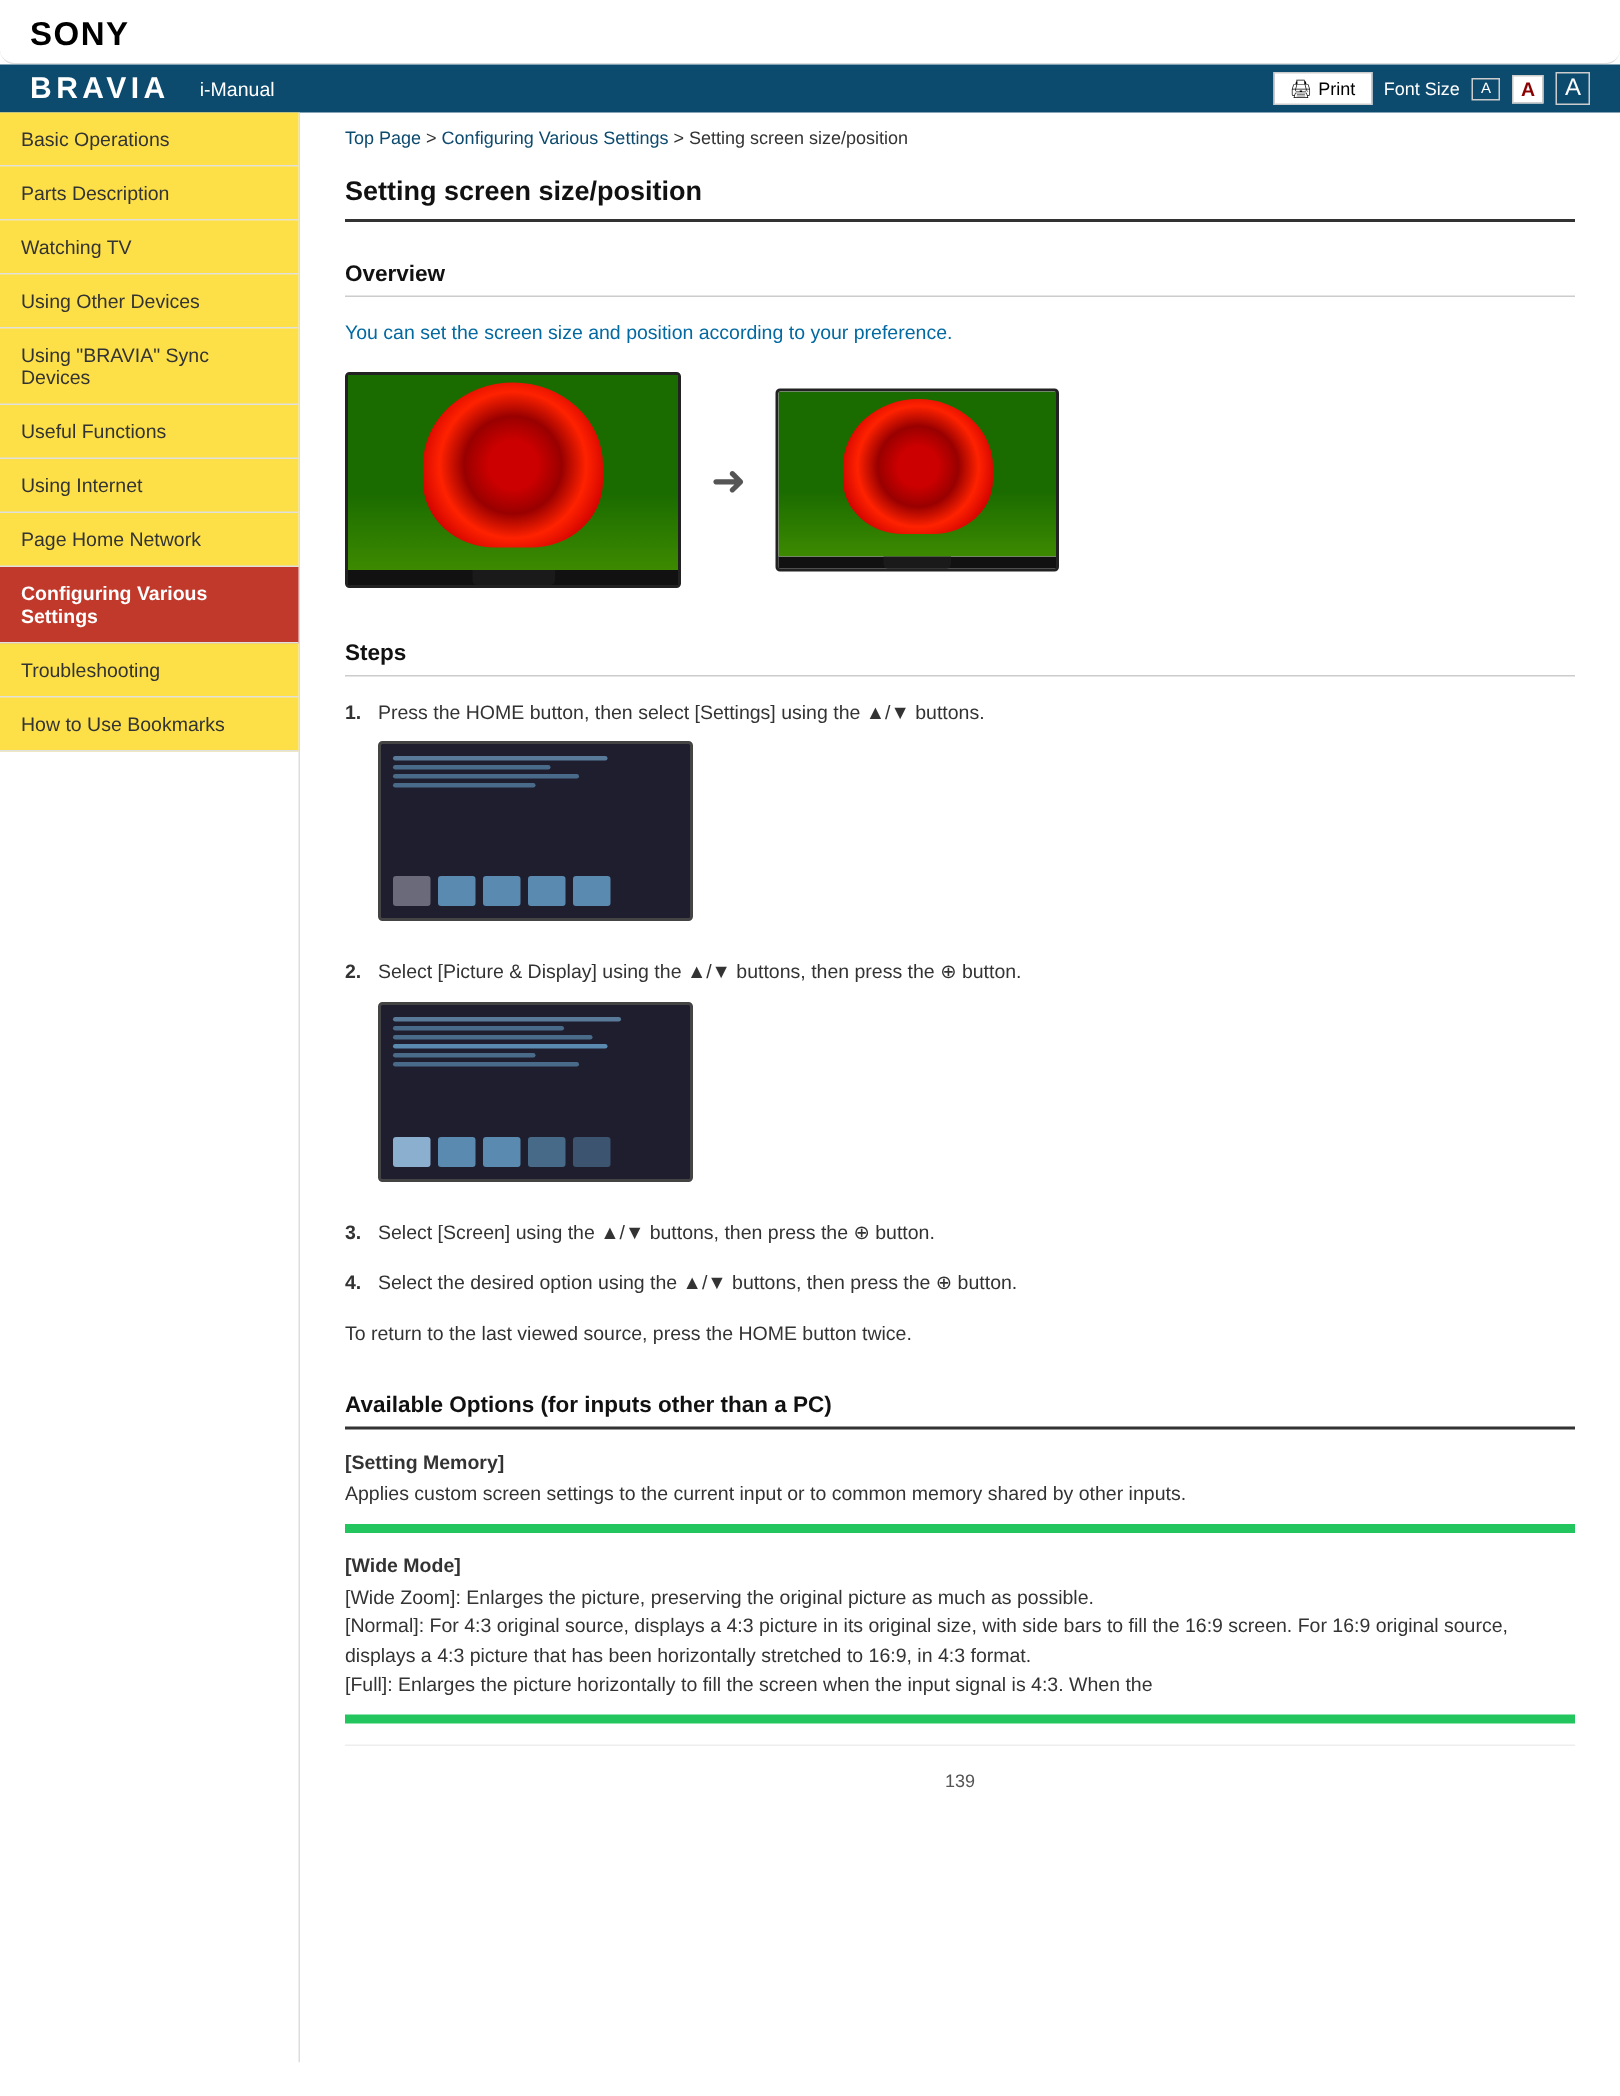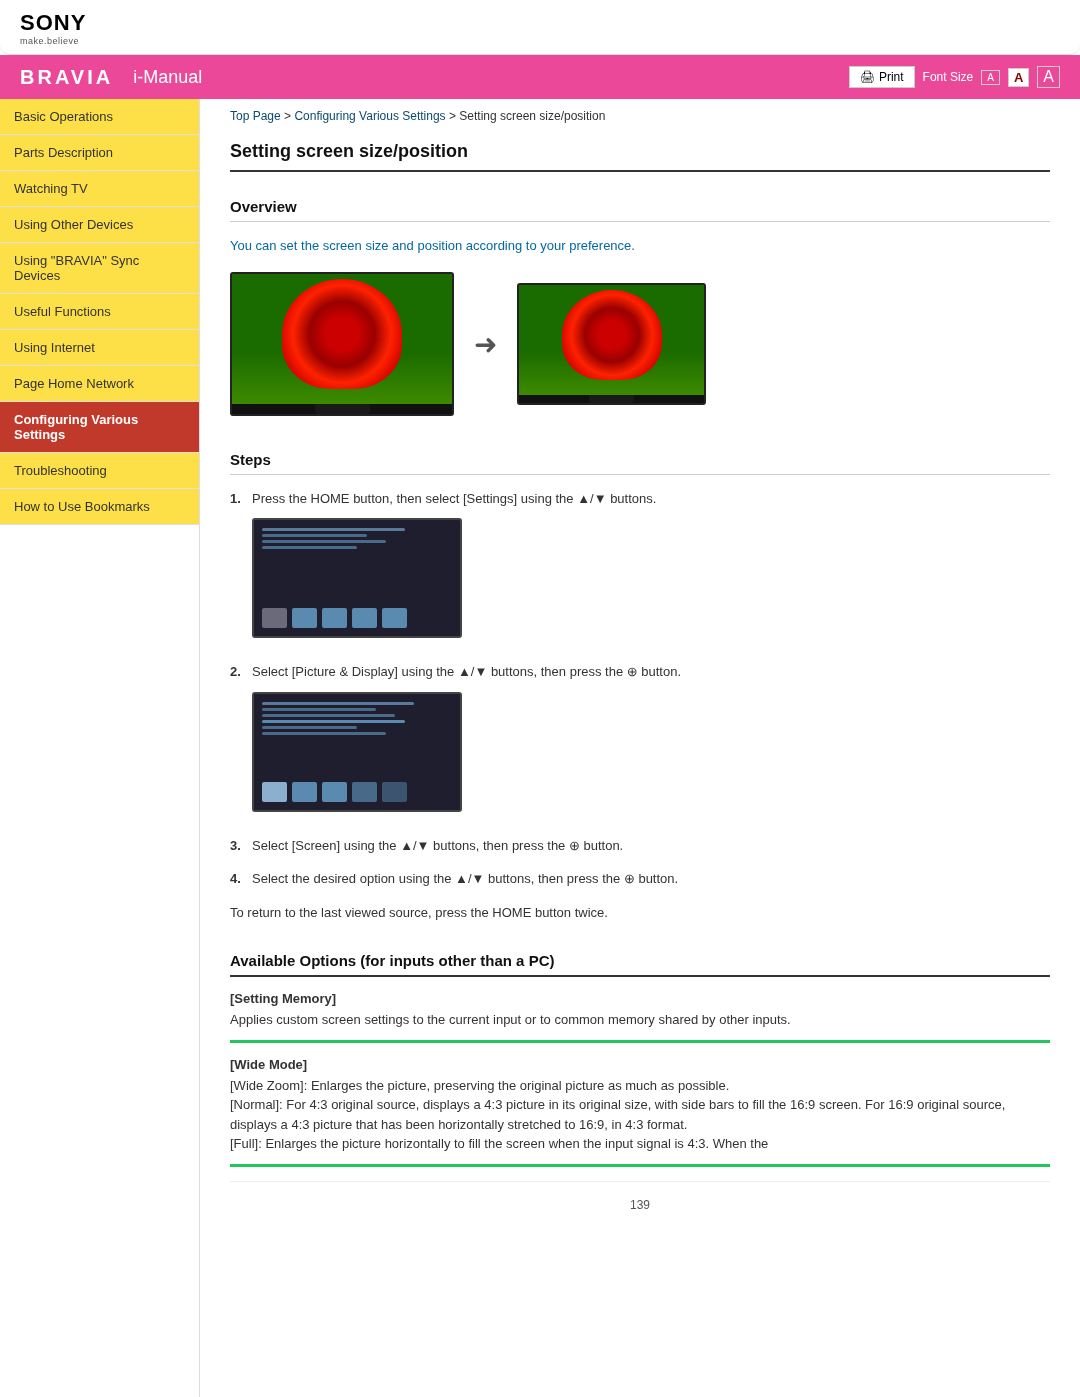--- a/index.html
+++ b/index.html
@@ -4,24 +4,24 @@
   <style>
     * { margin: 0; padding: 0; box-sizing: border-box; }
     body { font-family: Arial, sans-serif; font-size: 13px; color: #333; background: #fff; width: 1080px; }
 
     
     .header { background: #fff; padding: 12px 20px 8px 20px; border-bottom: 1px solid #ddd; border-radius: 10px; }
     .sony-logo { font-size: 22px; font-weight: 900; letter-spacing: 1px; color: #000; line-height: 1; }
     .sony-tagline { font-size: 9px; color: #555; letter-spacing: 0.5px; margin-top: 2px; }
 
     
-    .nav-bar { background: #ec4899; padding: 0 20px; display: flex; align-items: center; justify-content: space-between; height: 44px; }
+    .nav-bar { background: #0c4a6e; padding: 0 20px; display: flex; align-items: center; justify-content: space-between; height: 32px; }
     .nav-left { display: flex; align-items: center; gap: 16px; }
     .bravia-logo { color: #fff; font-size: 20px; font-weight: 700; letter-spacing: 3px; font-family: 'Arial', sans-serif; }
-    .i-manual { color: #fff; font-size: 18px; font-weight: normal; margin-left: 4px; }
+    .i-manual { color: #fff; font-size: 13px; font-weight: normal; margin-left: 4px; }
     .nav-right { display: flex; align-items: center; gap: 8px; }
     .print-btn { background: #fff; border: 1px solid #ccc; padding: 3px 10px; font-size: 12px; display: flex; align-items: center; gap: 4px; cursor: pointer; }
     .font-size-label { color: #fff; font-size: 12px; }
     .font-btn { background: transparent; border: 1px solid #ccc; color: #fff; cursor: pointer; padding: 1px 5px; }
     .font-btn.active { background: #fff; color: #8b0000; font-weight: bold; }
     .font-btn.small { font-size: 10px; }
     .font-btn.medium { font-size: 13px; }
     .font-btn.large { font-size: 16px; }
 
     
@@ -49,21 +49,21 @@
     
     .images-row { display: flex; align-items: center; gap: 20px; margin-bottom: 24px; }
     .arrow-icon { font-size: 28px; color: #555; }
     .step-item { display: flex; gap: 8px; margin-bottom: 14px; font-size: 13px; line-height: 1.5; }
     .step-num { font-weight: bold; min-width: 14px; }
     .step-content { flex: 1; }
     .step-image { margin: 10px 0; }
 
     
     .avail-title { font-size: 15px; font-weight: bold; color: #111; padding: 10px 0 6px 0; border-bottom: 2px solid #333; margin-bottom: 14px; }
-    .option-block { margin-bottom: 14px; padding-bottom: 10px; border-bottom: 3px solid #22c55e; }
+    .option-block { margin-bottom: 14px; padding-bottom: 10px; border-bottom: 6px solid #22c55e; }
     .option-name { font-weight: bold; font-size: 13px; margin-bottom: 4px; }
     .option-desc { font-size: 13px; color: #333; line-height: 1.5; }
 
     
     .page-footer { text-align: center; padding: 16px; color: #555; font-size: 12px; border-top: 1px solid #eee; }
 
     .flower-bg { width: 100%; height: 100%; background: linear-gradient(180deg, #1a6b00 60%, #3d8a00 100%); position: relative; overflow: hidden; }
     .flower-bg::before {
       content: '';
       position: absolute;
@@ -81,21 +81,20 @@
       background: radial-gradient(circle at 50% 50%, #cc0000 20%, #990000 40%, #ff2200 60%, #cc0000 80%);
       border-radius: 50% 50% 40% 40%;
     }
   </style>
 </head>
 <body>
 
 <div class="header">
   <div>
     <div class="sony-logo">SONY</div>
-    <div class="sony-tagline">make.believe</div>
   </div>
 </div>
 
 <div class="nav-bar">
   <div class="nav-left">
     <span class="bravia-logo">BRAVIA</span>
     <span class="i-manual">i-Manual</span>
   </div>
   <div class="nav-right">
     <button class="print-btn">

